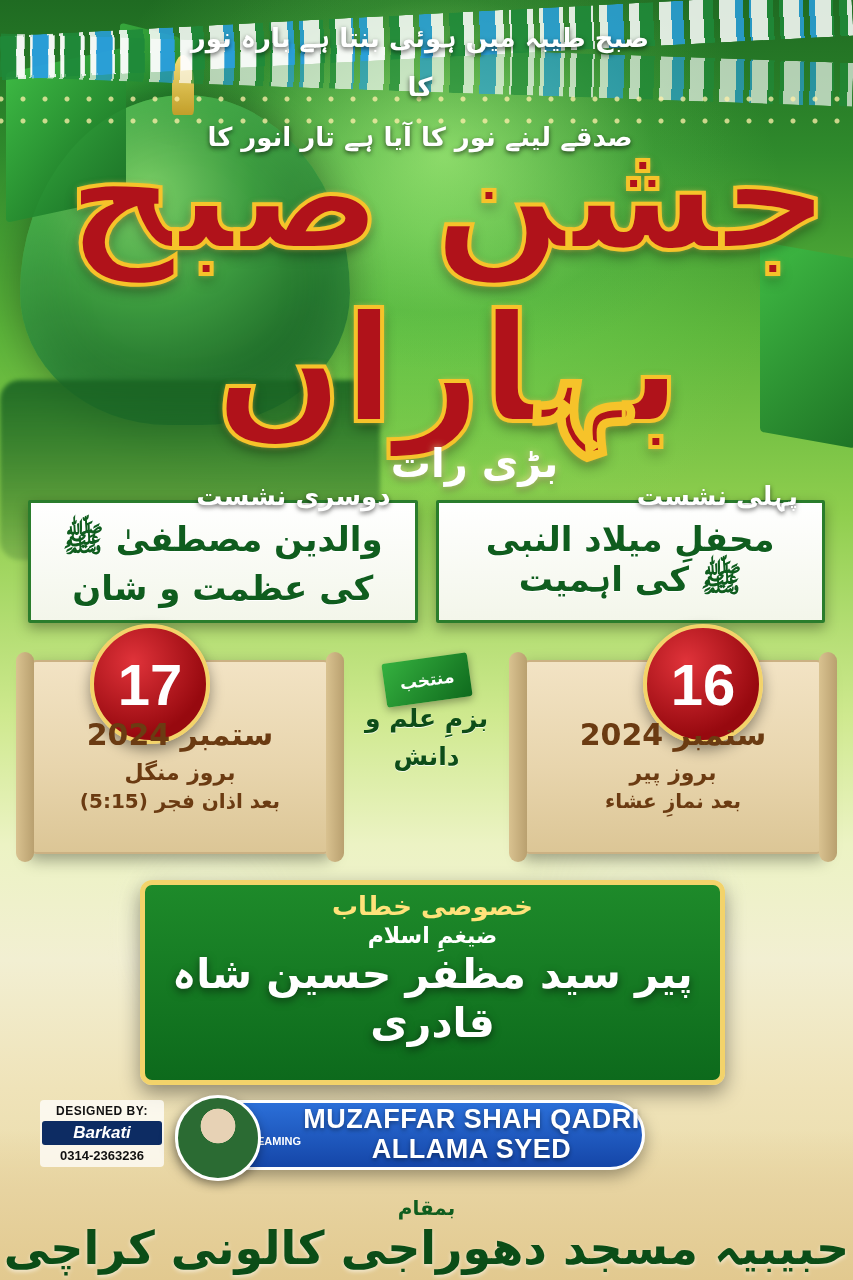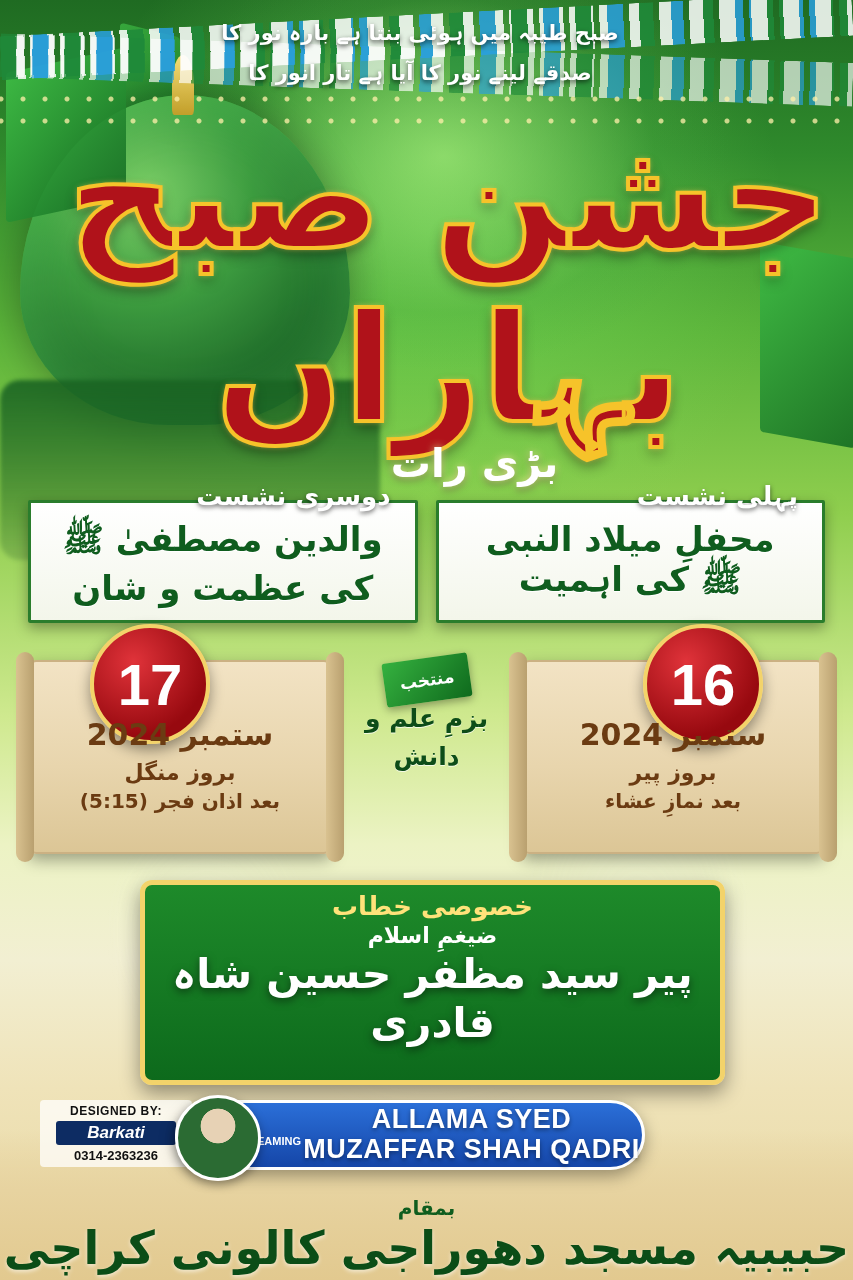--- a/index.html
+++ b/index.html
@@ -90,21 +90,21 @@
   .gf3 { left: 120px; top: 30px; width: 60px; height: 110px; transform: skewY(14deg); opacity:.7; }
 
   
   .urdu {
     font-family: "DejaVu Sans", sans-serif;
     direction: rtl;
     unicode-bidi: embed;
   }
   .top-couplet {
     position: absolute; left: 190px; top: 14px; width: 460px;
-    text-align: center; color: #ffffff; font-size: 21px; line-height: 1.9;
+    text-align: center; color: #ffffff; font-size: 26px; line-height: 1.9;
     text-shadow: 0 2px 5px rgba(0,0,0,.65);
     font-weight: bold;
   }
   .title-wrap {
     position: absolute; left: 0; top: 110px; width: 853px; text-align: center;
   }
   .title-main {
     font-family: "DejaVu Sans", sans-serif;
     direction: rtl;
     font-size: 150px;
@@ -225,21 +225,21 @@
   }
   .sp-name {
     font-family: "DejaVu Sans", sans-serif; direction: rtl;
     font-size: 41px; font-weight: bold; color: #ffffff;
     text-shadow: 0 3px 8px rgba(0,0,0,.5);
     line-height: 1.2; margin-top: 2px;
   }
 
   .designed {
     position: absolute; left: 40px; top: 1100px; width: 120px; text-align: center;
-    background: rgba(255,255,255,0.75); border-radius: 4px; padding: 4px 16px;
+    background: rgba(255,255,255,0.75); border-radius: 4px; padding: 4px 2px;
   }
   .designed .lbl { font-size: 12px; font-weight: bold; color: #111; letter-spacing: .5px; }
   .designed .brand {
     background: #0d2c63; color: #fff; font-size: 17px; font-weight: bold;
     border-radius: 3px; padding: 2px 0; margin: 3px 0; font-style: italic;
   }
   .designed .phone { font-size: 13px; font-weight: bold; color: #111; }
 
   .live-bar {
     position: absolute; left: 175px; top: 1100px; width: 470px; height: 70px;
@@ -362,22 +362,22 @@
     <div class="phone">0314-2363236</div>
   </div>
 
   <div class="live-bar">
     <div class="fb-icon">f</div>
     <div class="live-txt">
       <div>LIVE</div>
       <div>STREAMING</div>
     </div>
     <div class="live-name">
+      <div>MUZAFFAR SHAH QADRI</div>
       <div>ALLAMA SYED</div>
-      <div>MUZAFFAR SHAH QADRI</div>
     </div>
   </div>
   <div class="avatar"></div>
 
   <div class="venue">
     <div class="venue-top urdu">بمقام</div>
     <div class="venue-main urdu">حبیبیہ مسجد دھوراجی کالونی کراچی</div>
   </div>
 
 </div>

